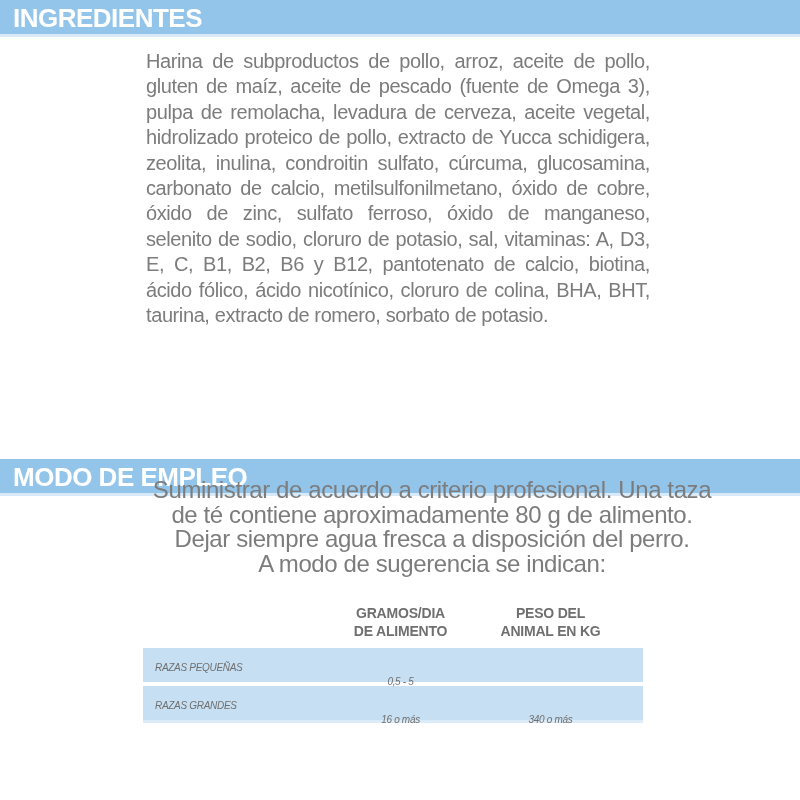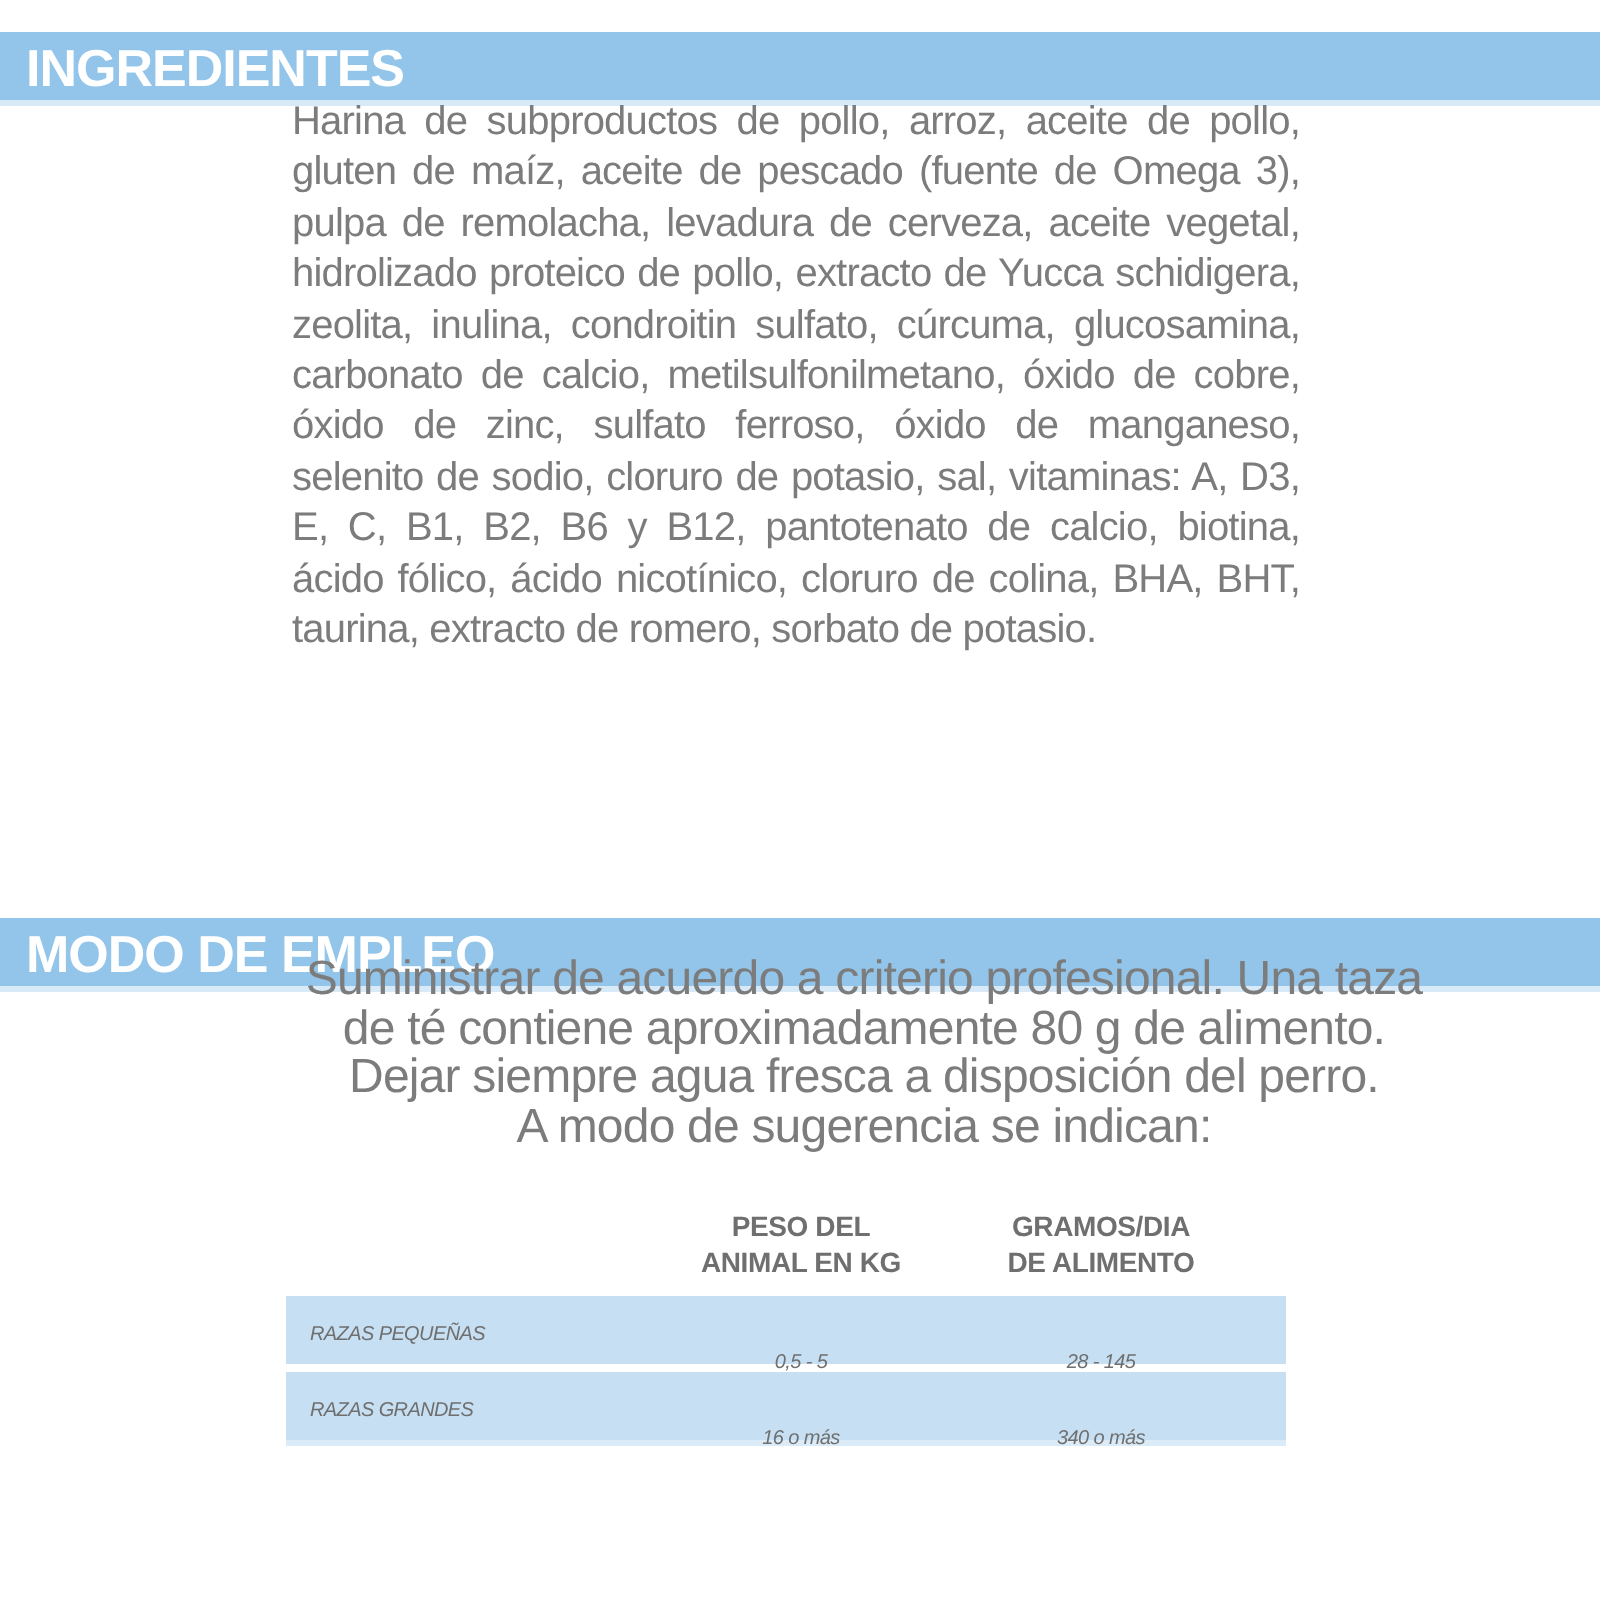--- a/index.html
+++ b/index.html
@@ -23,21 +23,21 @@
     border-bottom: 3px solid var(--bar-edge, #D8E9F7);
   }
   .section-bar .bar-title {
     display: block;
     padding: 3px 0 0 13px;
     font-size: 26px;
     font-weight: 700;
     letter-spacing: -0.5px;
     color: var(--title-white, #FFFFFF);
   }
-  #bar-ingredients { top: 16px; }
+  #bar-ingredients { top: 0; }
   #bar-usage { top: 412px; margin-top: 47px; }
 
   .ingredients-text {
     position: absolute;
     left: 146px;
     top: 49px;
     width: 504px;
     margin: 0;
     font-size: 20px;
     line-height: 25.4px;
@@ -114,30 +114,29 @@
   </header>
 
   <p class="usage-text">Suministrar de acuerdo a criterio profesional. Una taza
 de té contiene aproximadamente 80 g de alimento.
 Dejar siempre agua fresca a disposición del perro.
 A modo de sugerencia se indican:</p>
 
   <div class="feeding-table">
     <div class="thead">
       <div class="th"></div>
+      <div class="th">GRAMOS/DIA
+DE ALIMENTO</div>
       <div class="th">PESO DEL
 ANIMAL EN KG</div>
-      <div class="th">GRAMOS/DIA
-DE ALIMENTO</div>
     </div>
 
     <div class="trow alt">
       <span class="cell-label">RAZAS PEQUEÑAS</span>
       <span class="cell-mid">0,5 - 5</span>
-      <span class="cell-right">28 - 145</span>
     </div>
 
 
     <div class="trow alt last">
       <span class="cell-label">RAZAS GRANDES</span>
       <span class="cell-mid">16 o más</span>
       <span class="cell-right">340 o más</span>
     </div>
   </div>
 

